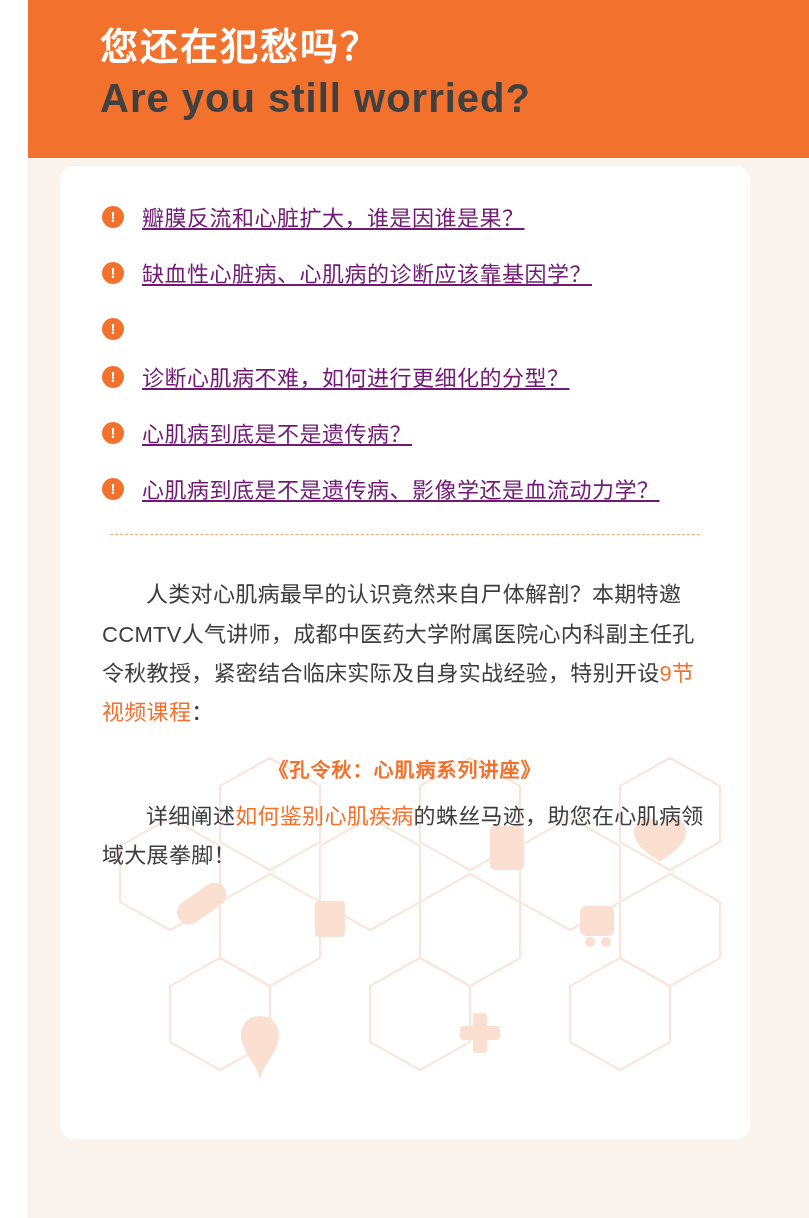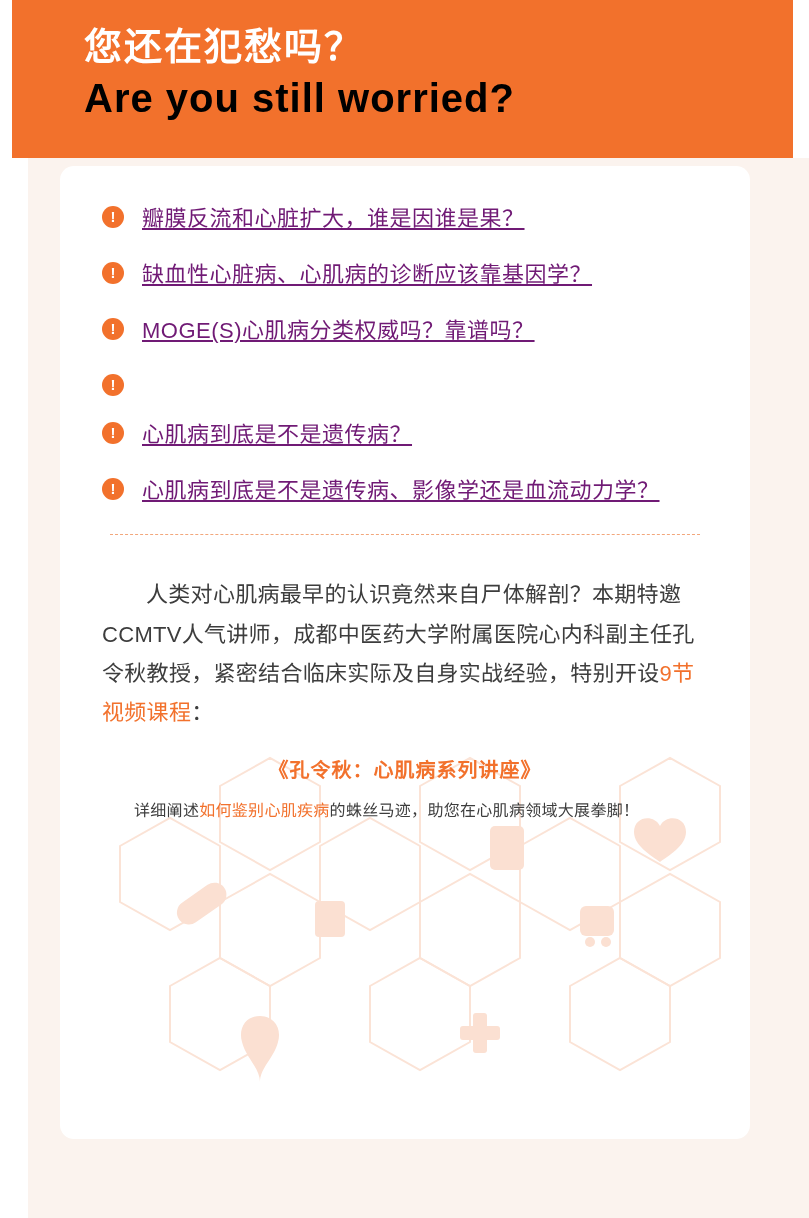--- a/index.html
+++ b/index.html
@@ -13,21 +13,21 @@
 
   body {
     background: #ffffff;
     position: relative;
     overflow: hidden;
   }
 
   
   .header-band {
     position: absolute;
-    left: 12px;
+    left: 28px;
     top: 0;
     width: 781px;
     height: 158px;
     background: #f2712c;
   }
 
   .header-inner {
     position: absolute;
     left: 72px;
     top: 24px;
@@ -38,21 +38,21 @@
     font-size: 38px;
     font-weight: bold;
     color: #ffffff;
     letter-spacing: 2px;
     line-height: 1.25;
   }
 
   .header-title-en {
     font-size: 40px;
     font-weight: bold;
-    color: #000000;
+    color: #404040;
     letter-spacing: 1px;
     line-height: 1.2;
     margin-top: 2px;
     white-space: nowrap;
   }
 
   
   .page-bg {
     position: absolute;
     left: 28px;
@@ -148,21 +148,21 @@
   .course-title {
     margin: 22px 0 14px 0;
     text-align: center;
     font-size: 20px;
     font-weight: bold;
     color: #f2712c;
     letter-spacing: 1px;
   }
 
   .para-2 {
-    font-size: 16px;
+    font-size: 22px;
     line-height: 1.78;
     color: #3d3d3d;
     text-indent: 2em;
     letter-spacing: 0.3px;
   }
 </style>
 </head>
 <body>
 
 <div class="header-band">
@@ -212,24 +212,24 @@
       <li class="q-item">
         <span class="q-bullet">!</span>
         <span class="q-text">瓣膜反流和心脏扩大，谁是因谁是果？</span>
       </li>
       <li class="q-item">
         <span class="q-bullet">!</span>
         <span class="q-text">缺血性心脏病、心肌病的诊断应该靠基因学？</span>
       </li>
       <li class="q-item">
         <span class="q-bullet">!</span>
-        <span class="q-text">MOGE(S)心肌病分类权威吗？靠谱吗？</span>
-      </li>
-      <li class="q-item">
-        <span class="q-bullet">!</span>
+      </li>
+      <li class="q-item">
+        <span class="q-bullet">!</span>
+        <span class="q-text">诊断心肌病不难，如何进行更细化的分型？</span>
       </li>
       <li class="q-item">
         <span class="q-bullet">!</span>
         <span class="q-text">心肌病到底是不是遗传病？</span>
       </li>
       <li class="q-item">
         <span class="q-bullet">!</span>
         <span class="q-text">心肌病到底是不是遗传病、影像学还是血流动力学？</span>
       </li>
     </ul>

